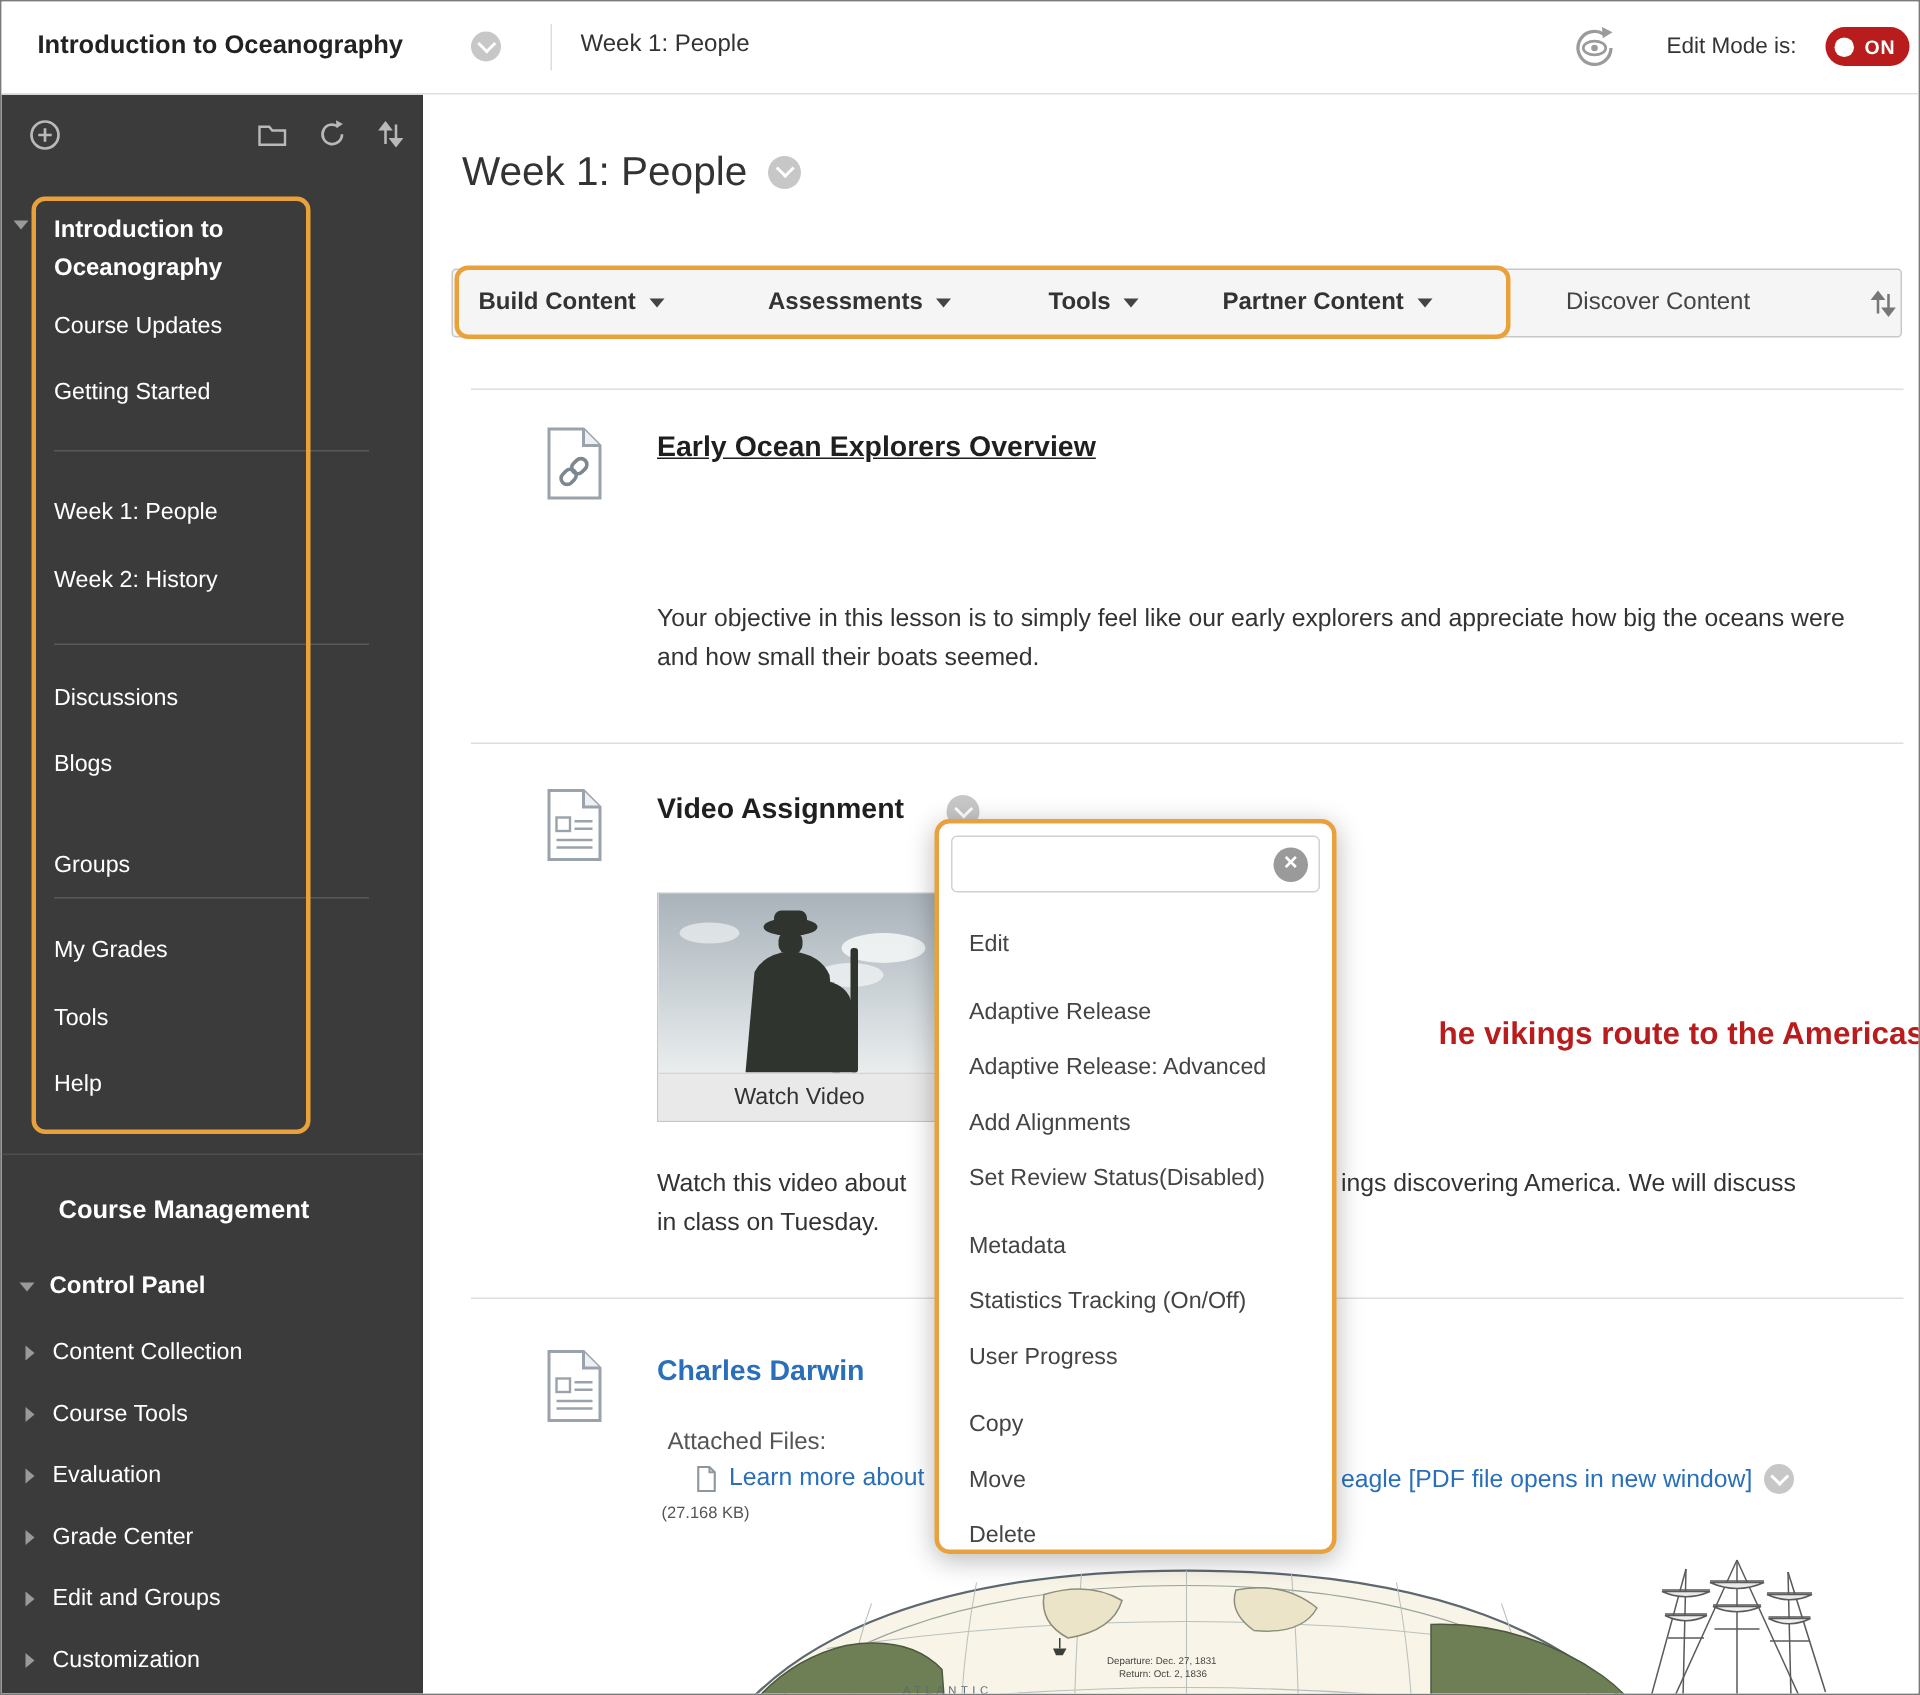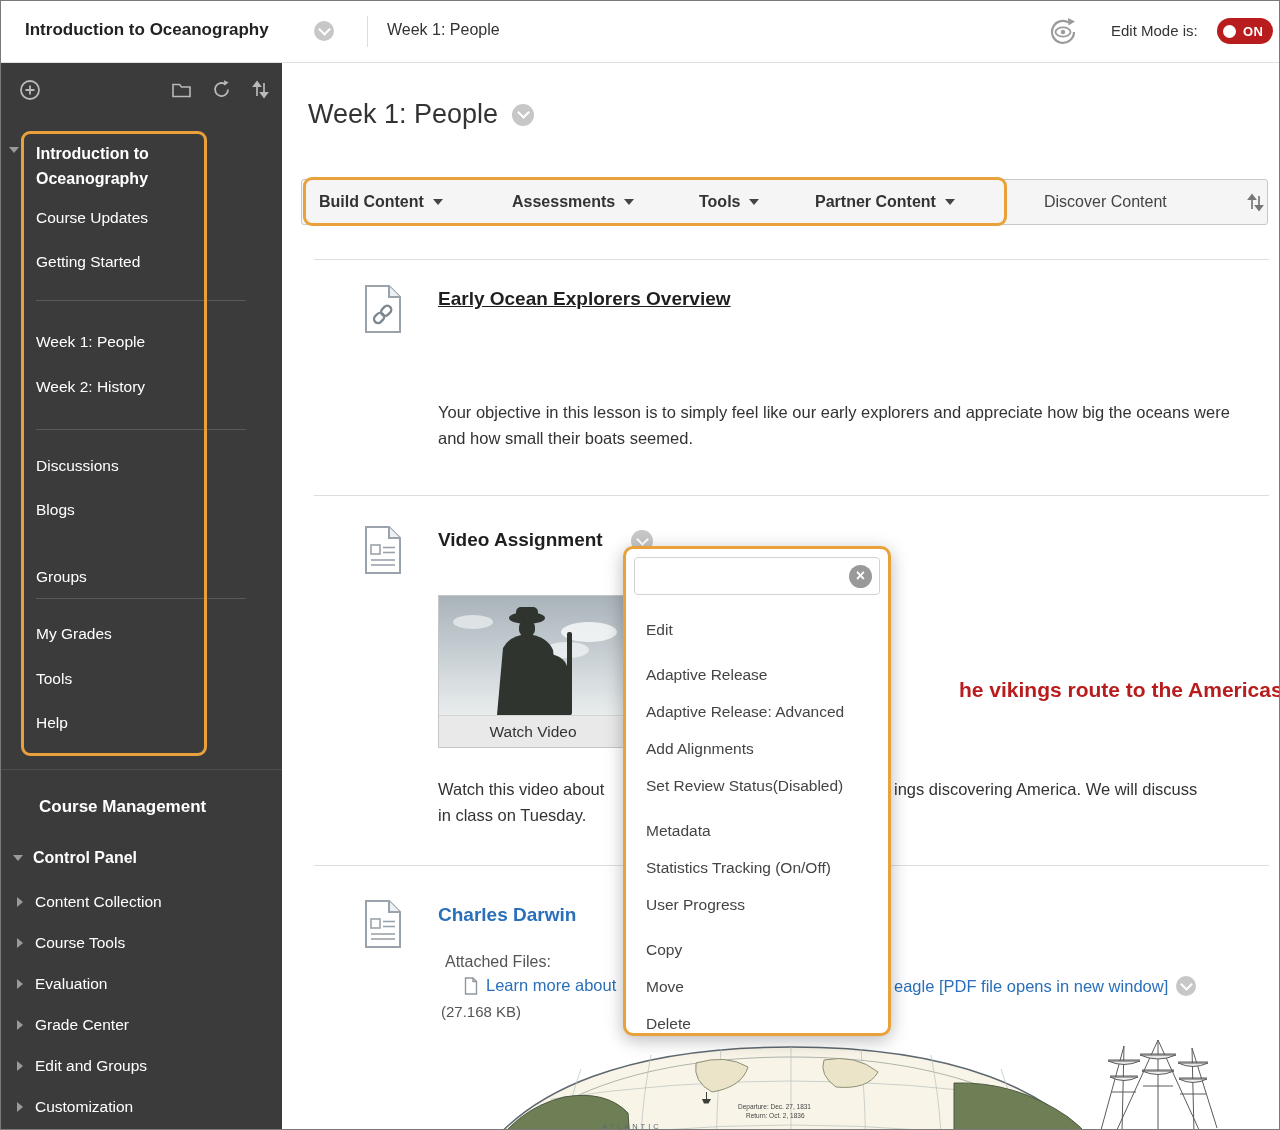--- a/index.html
+++ b/index.html
@@ -55,21 +55,21 @@
   .u { text-decoration:underline; }
   .blue { color:#2a6fba; }
   .para { position:absolute; font-size:16.5px; color:#333; line-height:26px; }
   .boldfrag { position:absolute; font-size:21px; font-weight:700; color:#b91c1c; white-space:nowrap;margin-top:28px; }
   .doc-icon { position:absolute; left:49px; }
   .thumb { position:absolute; left:124px; top:99px; width:190px; border:1px solid #c6c6c6; background:#fff; cursor:pointer; }
   .thumb-cap { height:32px; background:#e9e9e9; border-top:1px solid #d4d4d4; display:flex; align-items:center; justify-content:center; font-size:15.5px; color:#333; }
   .attach-label { position:absolute; font-size:16px; color:#555; }
   .file-row { position:absolute; display:flex; align-items:center; gap:8px; }
   .file-link { font-size:16.5px; color:#2a6fba; cursor:pointer; white-space:nowrap; }
-  .file-size { position:absolute; font-size:15px; color:#555; }
+  .file-size { position:absolute; font-size:11px; color:#555; }
 
   
   .ctx-menu { position:absolute; left:622px; top:545px; width:268px; height:490px; background:#fff; border:3px solid #E9A13B; border-radius:10px; box-shadow:0 4px 18px rgba(0,0,0,.28); z-index:30; }
   .ctx-close-box { margin:8px; height:38px; border:1px solid #d2d2d2; border-radius:4px; background:#fff; display:flex; align-items:center; justify-content:flex-end; padding-right:7px; }
   .ctx-body { padding:8px 0 6px 20px; }
   .ctx-group { margin-bottom:8px; }
   .ctx-item { height:37px; line-height:37px; font-size:15.5px; color:#444; cursor:pointer; white-space:nowrap; }
 
   
   .annot { position:absolute; border:3px solid #E9A13B; border-radius:9px; pointer-events:none; z-index:40; background:transparent; }

